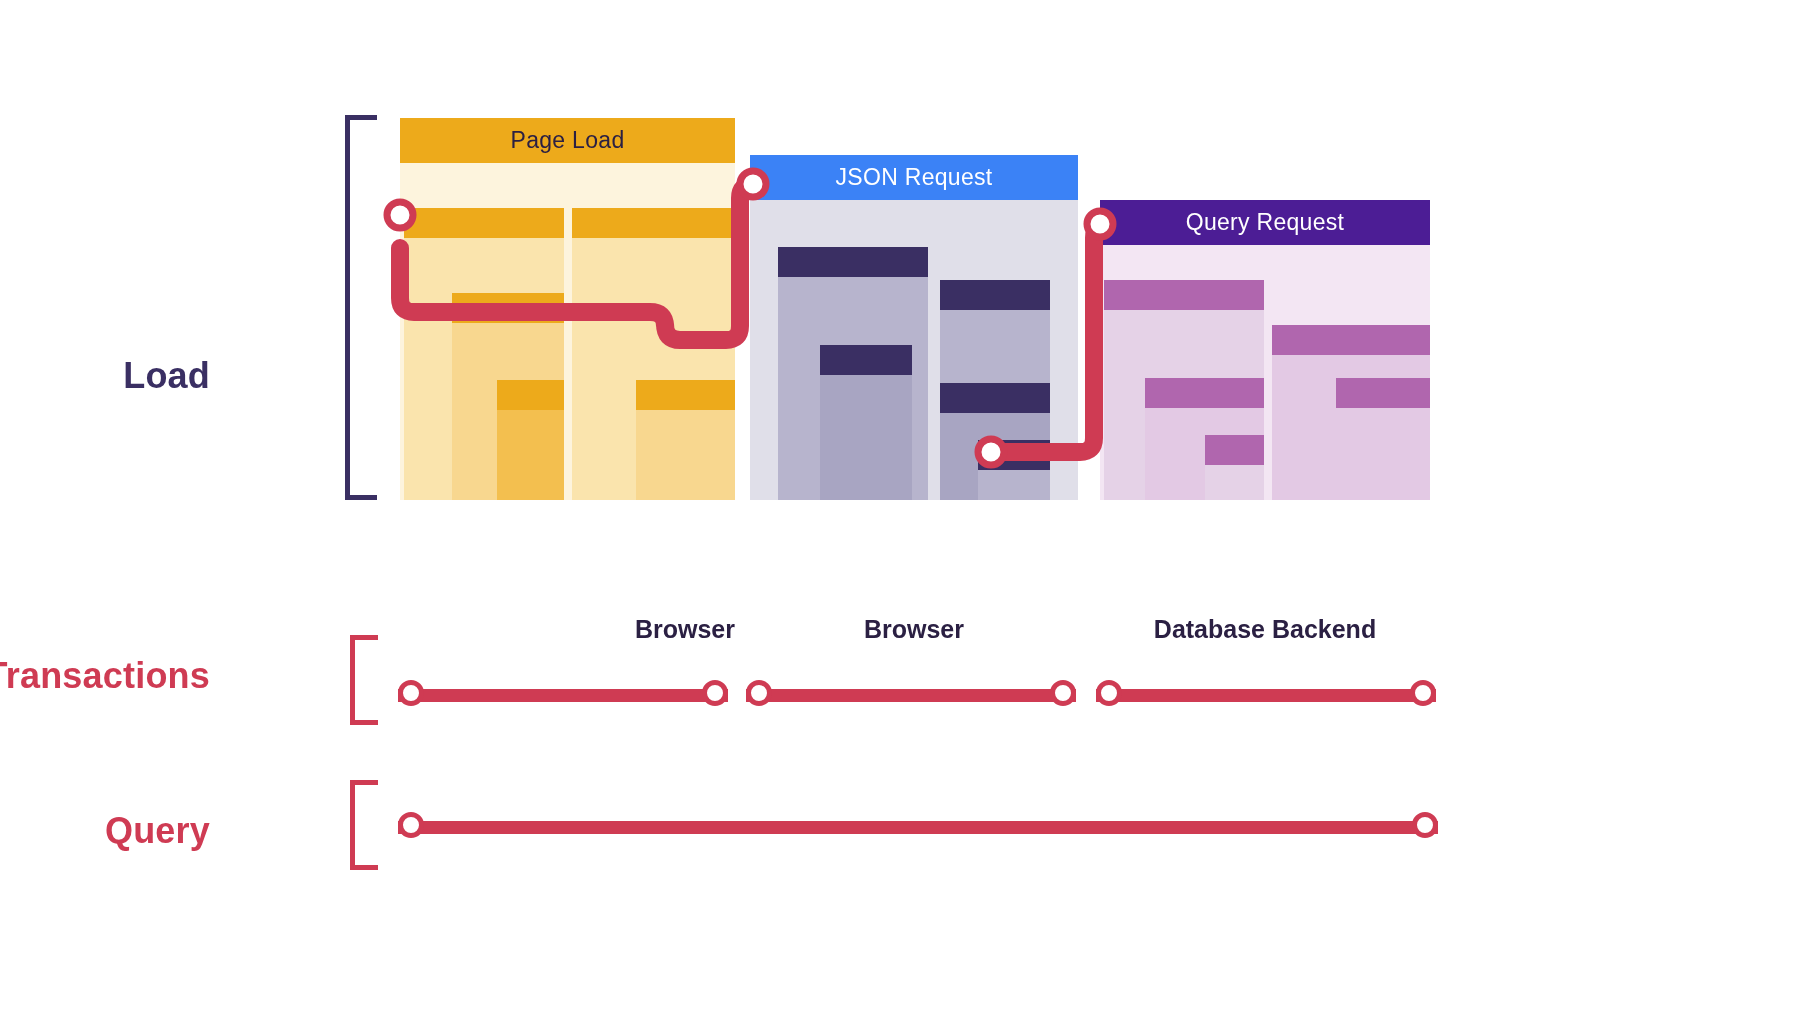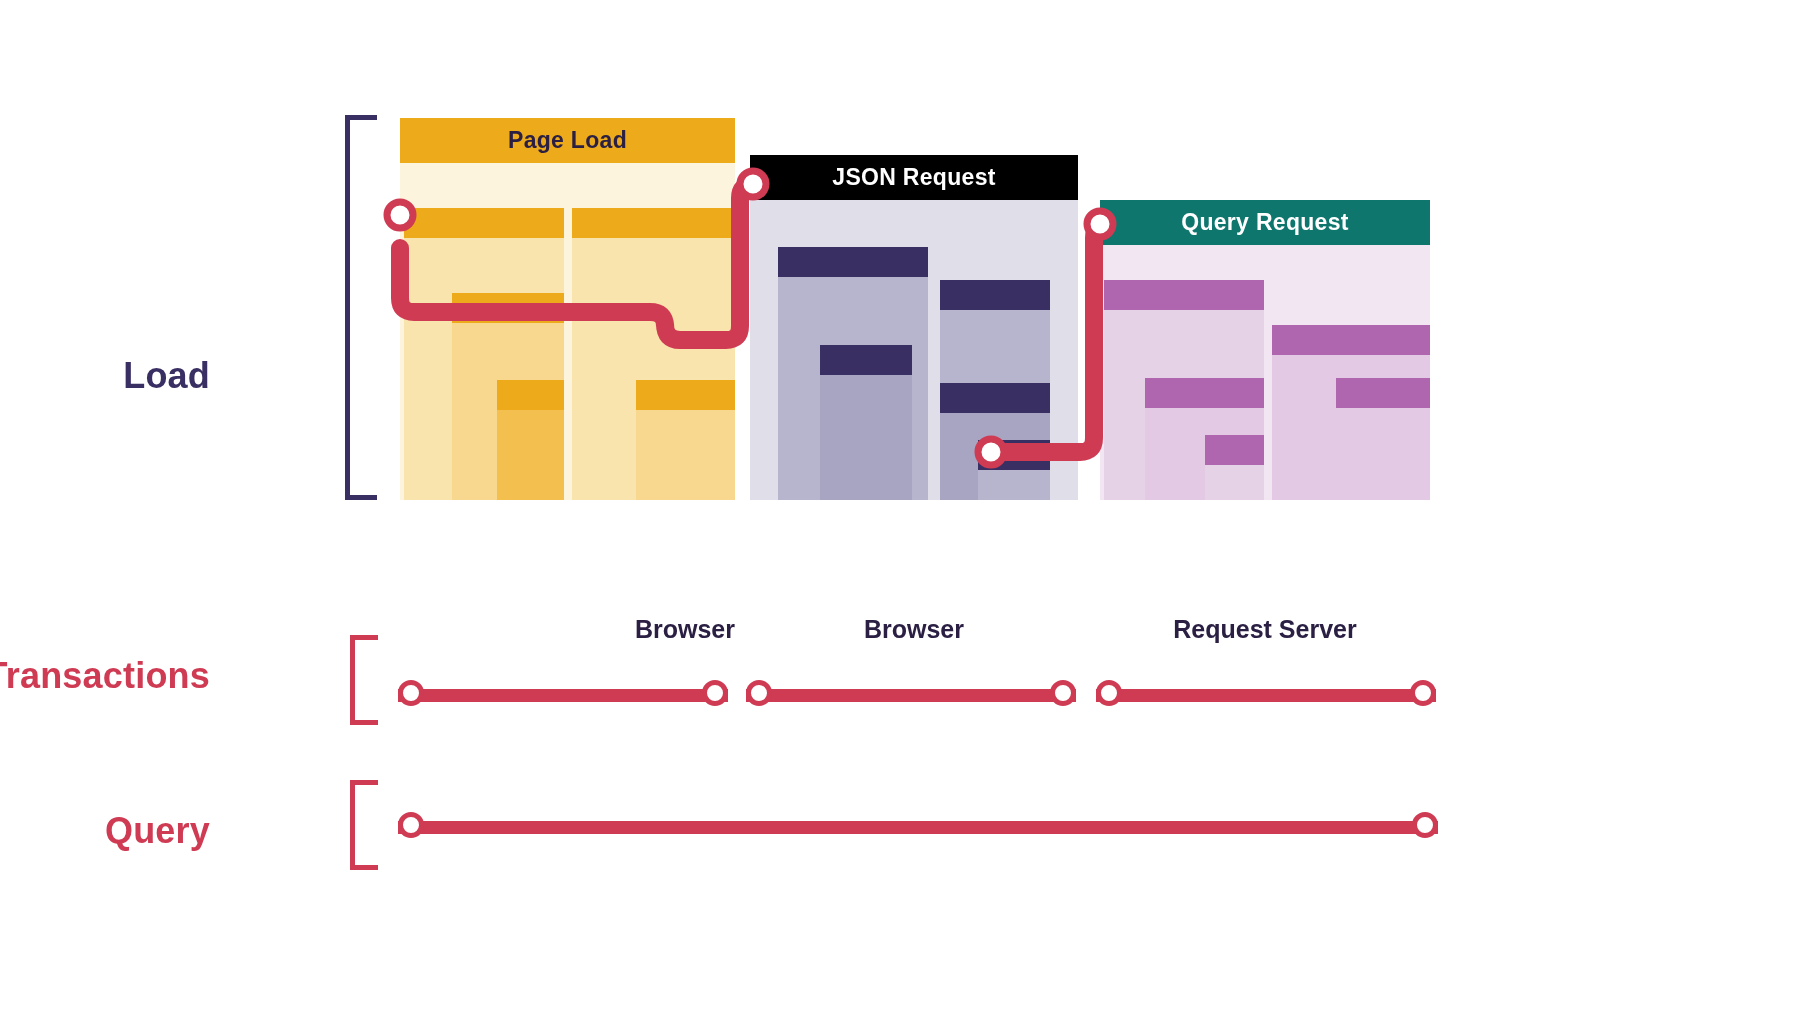--- a/index.html
+++ b/index.html
@@ -57,25 +57,25 @@
   
   .service-col{position:absolute;}
 
   #col-browser{ left:400px; top:118px; width:335px; height:382px;}
   #col-backend{ left:750px; top:155px; width:328px; height:345px;}
   #col-database{left:1100px; top:200px; width:330px; height:300px;}
 
   .col-header{
     position:absolute;left:0;right:0;top:0;height:45px;
     display:flex;align-items:center;justify-content:center;
-    font-size:23px;font-weight:bold;letter-spacing:.3px;
+    font-size:23px;font-weight:normal;letter-spacing:.3px;
   }
   #col-browser  .col-header{background:#edaa1b;color:#2b2043;}
-  #col-backend  .col-header{background:#000000;color:#ffffff;}
-  #col-database .col-header{background:#0f766e;color:#ffffff;}
+  #col-backend  .col-header{background:#3b82f6;color:#ffffff;}
+  #col-database .col-header{background:#4c1d95;color:#ffffff;}
 
   .col-body{
     position:absolute;left:0;right:0;top:45px;bottom:0;
   }
   #col-browser  .col-body{background:#fdf4dd;}
   #col-backend  .col-body{background:#e0dfe9;}
   #col-database .col-body{background:#f3e6f3;}
 
   
   .span-bar{position:absolute;}
@@ -218,21 +218,21 @@
     <path d="M 992 452 L 1080 452 Q 1094 452 1094 438 L 1094 238 Q 1094 224 1104 224" fill="none" stroke="#cf3b53" stroke-width="18" stroke-linecap="round" stroke-linejoin="round"></path>
 
     <circle cx="400" cy="215" r="13" fill="#ffffff" stroke="#cf3b53" stroke-width="7"></circle>
     <circle cx="753" cy="184" r="13" fill="#ffffff" stroke="#cf3b53" stroke-width="7"></circle>
     <circle cx="991" cy="452" r="13" fill="#ffffff" stroke="#cf3b53" stroke-width="7"></circle>
     <circle cx="1100" cy="224" r="13" fill="#ffffff" stroke="#cf3b53" stroke-width="7"></circle>
   </svg>
 
   <div class="col-caption" id="caption-browser">Browser</div>
   <div class="col-caption" id="caption-backend">Browser</div>
-  <div class="col-caption" id="caption-database">Request Server</div>
+  <div class="col-caption" id="caption-database">Database Backend</div>
 
   <div class="timeline" id="tl-browser">
     <div class="bar"></div>
     <div class="node" style="left:0;"></div>
     <div class="node" style="right:0;"></div>
   </div>
   <div class="timeline" id="tl-backend">
     <div class="bar"></div>
     <div class="node" style="left:0;"></div>
     <div class="node" style="right:0;"></div>

